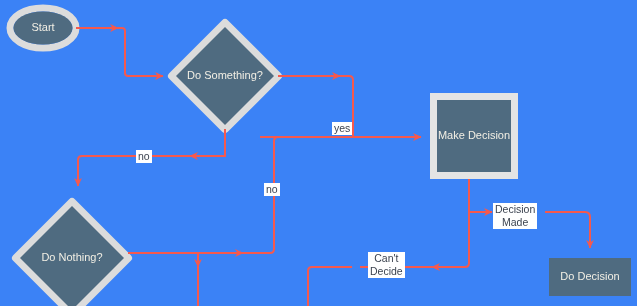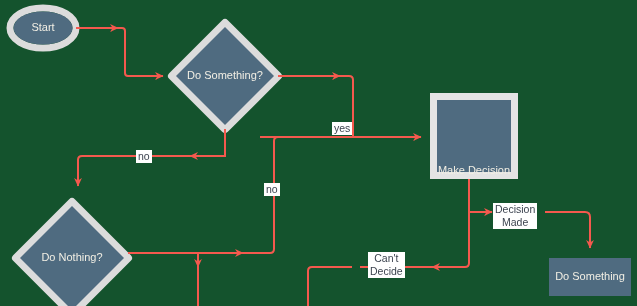--- a/index.html
+++ b/index.html
@@ -7,21 +7,21 @@
     padding: 0;
     background: #ffffff;
   }
   body {
     font-family: "Liberation Sans", sans-serif;
   }
   #canvas {
     position: relative;
     width: 637px;
     height: 306px;
-    background: #14532d;
+    background: #3b82f6;
     overflow: hidden;
   }
   #flow-svg {
     position: absolute;
     top: 0;
     left: 0;
     width: 637px;
     height: 306px;
   }
   .node-label {
@@ -124,23 +124,23 @@
       <path d="M352,267 L312,267 Q308,267 308,271 L308,306" stroke="#f5594e" stroke-width="2" fill="none"></path>
     </g>
   </svg>
 
   <div class="node-label" style="left:10px; top:21px; width:66px;">Start</div>
 
   <div class="node-label" style="left:172px; top:69px; width:106px;">Do Something?</div>
 
   <div class="node-label" style="left:16px; top:251px; width:112px;">Do Nothing?</div>
 
-  <div class="node-label" style="left:430px; top:129px; width:88px;margin-top:35px;">Make Decision</div>
+  <div class="node-label" style="left:430px; top:129px; width:88px;">Make Decision</div>
 
-  <div class="node-label" style="left:549px; top:270px; width:82px;">Do Something</div>
+  <div class="node-label" style="left:549px; top:270px; width:82px;">Do Decision</div>
 
   <div class="edge-label" style="left:332px; top:98px;margin-top:24px;">yes</div>
 
   <div class="edge-label" style="left:136px; top:150px;">no</div>
 
   <div class="edge-label" style="left:264px; top:183px;">no</div>
 
   <div class="edge-label" style="left:368px; top:252px;">
     <div>Can't</div>
     <div>Decide</div>

